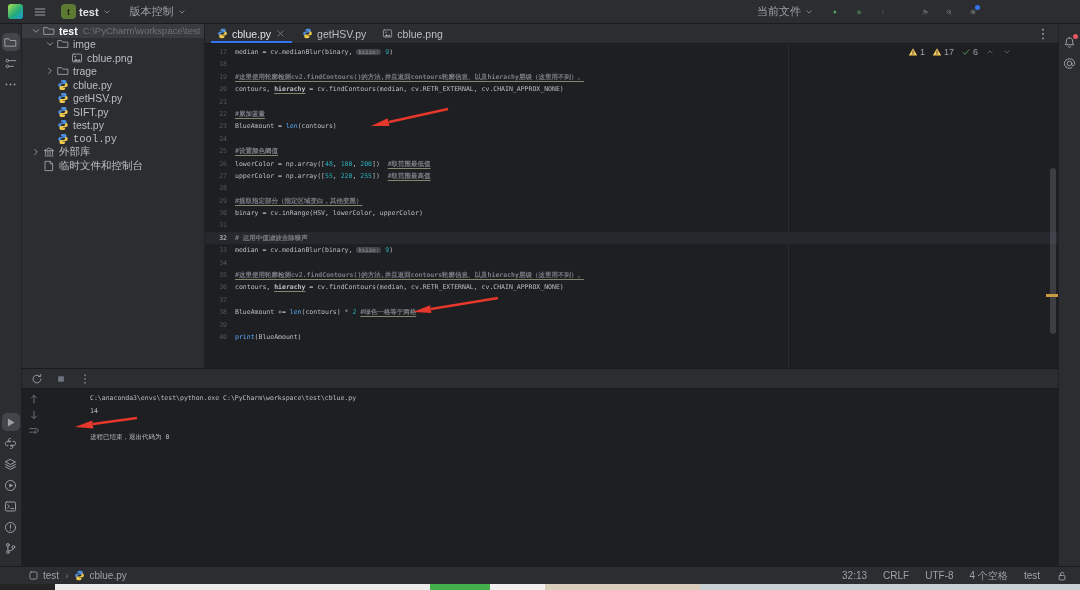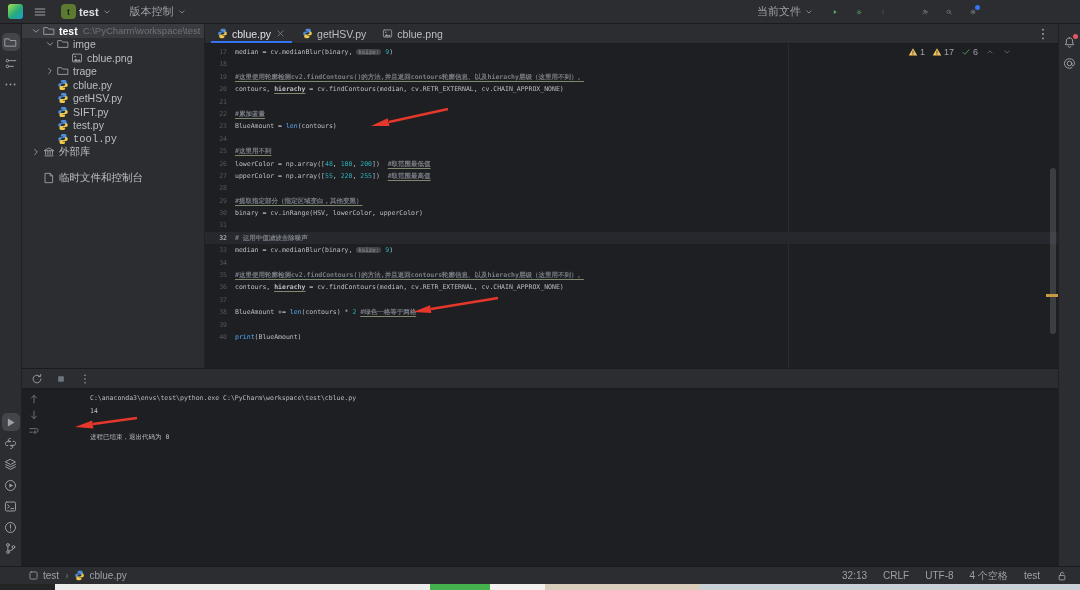--- a/index.html
+++ b/index.html
@@ -399,21 +399,21 @@
               <span class="tree-chev"><svg viewBox="0 0 16 16" fill="none" stroke="currentColor" stroke-width="1.2" stroke-linecap="round" stroke-linejoin="round">
                   <path d="M6.2 4.5L9.7 8l-3.5 3.5"></path>
                 </svg></span>
               <span class="ic">
                 <svg viewBox="0 0 16 16" fill="none" stroke="currentColor" stroke-width="1.2" stroke-linecap="round" stroke-linejoin="round">
                   <path d="M1.8 6L8 2.6 14.2 6zM2.6 13.2h10.8M3.4 6.5v4.8M6.5 6.5v4.8M9.5 6.5v4.8M12.6 6.5v4.8"></path>
                 </svg>
               </span>
               <span class="tree-label">外部库</span>
             </div>
-            <div class="tree-row" style="padding-left: 8px; margin-top: 12px;">
+            <div class="tree-row" style="padding-left: 8px;">
               <span class="tree-chev"></span>
               <span class="ic">
                 <svg viewBox="0 0 16 16" fill="none" stroke="currentColor" stroke-width="1.2" stroke-linecap="round" stroke-linejoin="round">
                   <path d="M3.2 1.8h6.3l3.3 3.3v9.1H3.2z"></path>
                   <path d="M9.5 1.8v3.3h3.3"></path>
                 </svg>
               </span>
               <span class="tree-label">临时文件和控制台</span>
             </div>
           </div>
@@ -496,21 +496,21 @@
               <div class="code-line">
                 <span class="gutter">23</span>
                 <span class="ltext"><span>BlueAmount = </span><span class="tk-fn">len</span><span>(contours)</span></span>
               </div>
               <div class="code-line">
                 <span class="gutter">24</span>
                 <span class="ltext"></span>
               </div>
               <div class="code-line">
                 <span class="gutter">25</span>
-                <span class="ltext"><span class="tk-cmt u">#这里用不到</span></span>
+                <span class="ltext"><span class="tk-cmt u">#设置颜色阈值</span></span>
               </div>
               <div class="code-line">
                 <span class="gutter">26</span>
                 <span class="ltext"><span>lowerColor = np.array([</span><span class="tk-num">48</span><span>, </span><span class="tk-num">100</span><span>, </span><span class="tk-num">200</span><span>])  </span><span class="tk-cmt u">#取范围最低值</span></span>
               </div>
               <div class="code-line">
                 <span class="gutter">27</span>
                 <span class="ltext"><span>upperColor = np.array([</span><span class="tk-num">55</span><span>, </span><span class="tk-num">220</span><span>, </span><span class="tk-num">255</span><span>])  </span><span class="tk-cmt u">#取范围最高值</span></span>
               </div>
               <div class="code-line">

